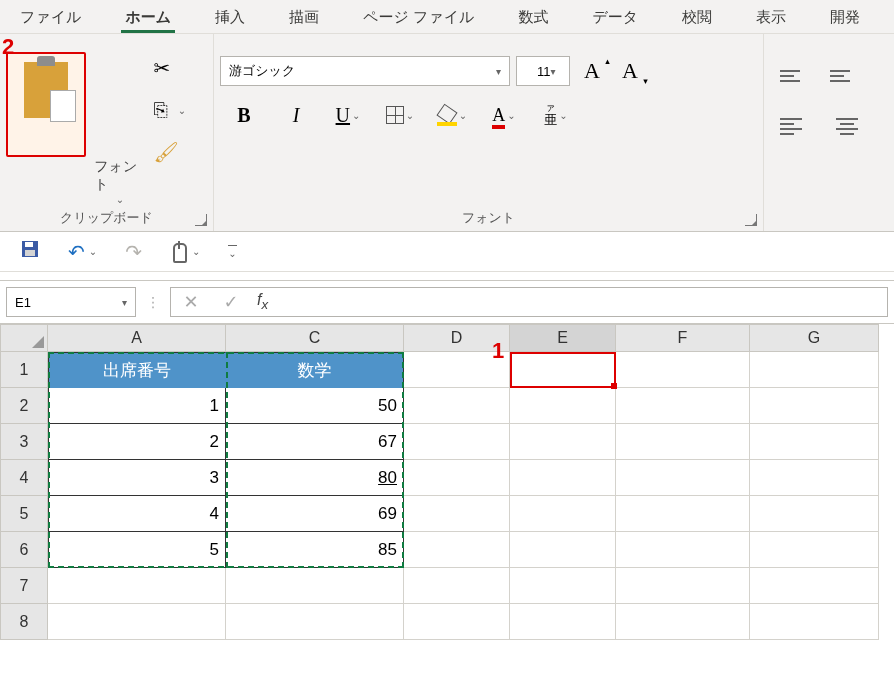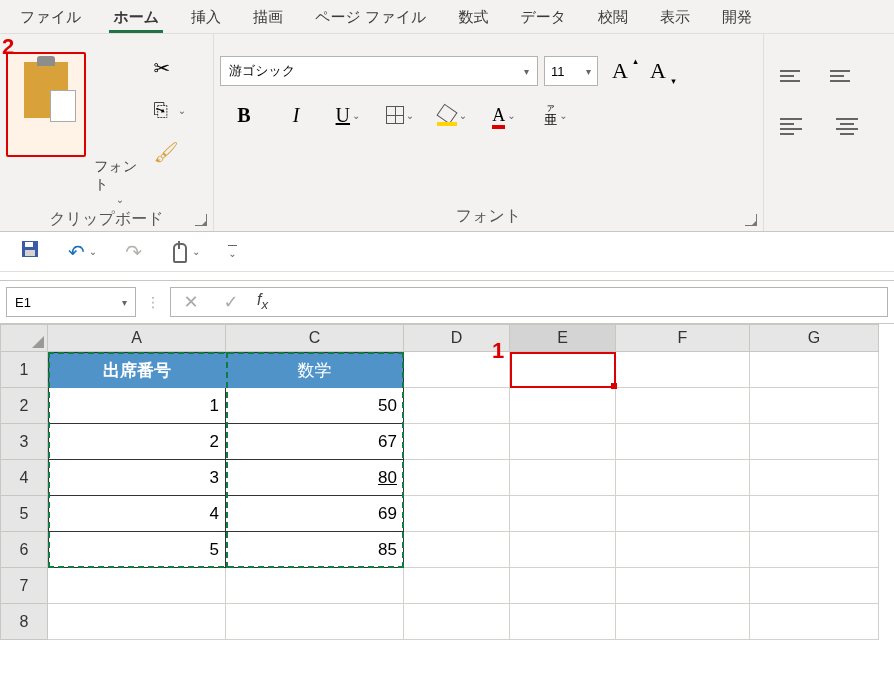--- a/index.html
+++ b/index.html
@@ -12,21 +12,21 @@
     width: 894px;
     height: 676px;
     position: relative;
   }
   .ribbon-tabs {
     display: flex;
     background: #f3f2f1;
     height: 34px;
     align-items: flex-end;
     padding-left: 6px;
-    gap: 4px;
+    gap: 16px;
     border-bottom: 1px solid #e0ded9;
   }
   .ribbon-tab {
     padding: 7px 14px 6px;
     font-size: 15px;
     color: #3a3a38;
     position: relative;
     cursor: pointer;
   }
   .ribbon-tab[data-active="true"] {
@@ -48,21 +48,21 @@
   }
   .ribbon-group {
     display:flex;
     flex-direction:column;
     border-right:1px solid #e0ded9;
     padding:4px 6px 2px;
     position:relative;
   }
   .group-label {
     text-align:center;
-    font-size:16px;
+    font-size:13px;
     color:#555;
     padding:4px 0 2px;
     position:relative;
   }
   .group-launcher {
     position:absolute;
     right:6px; bottom:5px;
     width:12px;height:12px;
     border-right:1px solid #777;
     border-bottom:1px solid #777;
@@ -109,26 +109,26 @@
     display:flex;flex-direction:column;gap:18px;
     padding-top:18px;
     width:60px;
   }
   .clip-side-row{display:flex;align-items:center;gap:10px;height:24px;}
   .mini-drop{font-size:10px;color:#666;}
   
   .font-body{display:flex;flex-direction:column;gap:12px;flex:1;padding-top:18px;}
   .font-top{display:flex;gap:6px;align-items:center;}
   .font-combo{
-    width:318px;height:30px;background:#fff;border:1px solid #b5b3ae;
+    width:290px;height:30px;background:#fff;border:1px solid #b5b3ae;
     display:flex;align-items:center;padding:0 8px;justify-content:space-between;
   }
   .size-combo{
     width:54px;height:30px;background:#fff;border:1px solid #b5b3ae;
-    display:flex;align-items:center;padding:0 6px;justify-content:space-between;
+    display:flex;align-items:center;padding:0 20px;justify-content:space-between;
   }
   .grow-font,.shrink-font{
     font-family:"Times New Roman",serif;font-size:22px;padding:0 8px;position:relative;
   }
   .grow-font::after{content:"▴";font-size:9px;position:absolute;top:-2px;right:-2px;}
   .shrink-font::after{content:"▾";font-size:9px;position:absolute;bottom:-2px;right:-2px;}
   .font-bottom{display:flex;gap:4px;align-items:center;}
   .fb-btn{
     width:48px;height:34px;display:flex;align-items:center;justify-content:center;
     font-family:"Times New Roman",serif;font-size:20px;position:relative;
@@ -403,21 +403,21 @@
       <div class="rowh">3</div>
       <div class="rowh">4</div>
       <div class="rowh">5</div>
       <div class="rowh">6</div>
       <div class="rowh">7</div>
       <div class="rowh">8</div>
     </div>
     <div class="cells">
 
       <div class="cell-row">
-        <div class="cell hdr-cell tbl-brd-l tbl-brd-t" style="width:178px;font-weight:bold;">出席番号</div>
+        <div class="cell hdr-cell tbl-brd-l tbl-brd-t" style="width:178px;">出席番号</div>
         <div class="cell hdr-cell tbl-brd-t" style="width:178px;border-right:1px solid #333;">数学</div>
         <div class="cell" style="width:106px;"></div>
         <div class="cell" style="width:106px;"></div>
         <div class="cell" style="width:134px;"></div>
         <div class="cell" style="width:129px;"></div>
       </div>
 
       <div class="cell-row">
         <div class="cell num tbl-brd tbl-brd-l" style="width:178px;">1</div>
         <div class="cell num tbl-brd" style="width:178px;">50</div>

